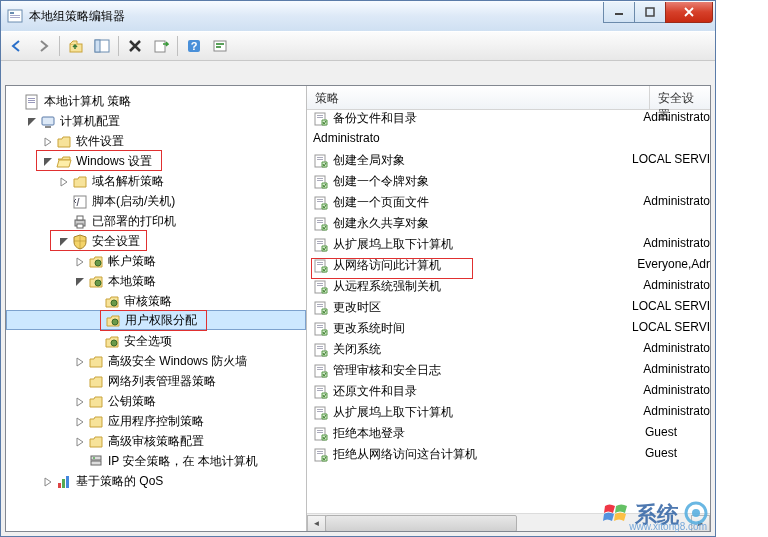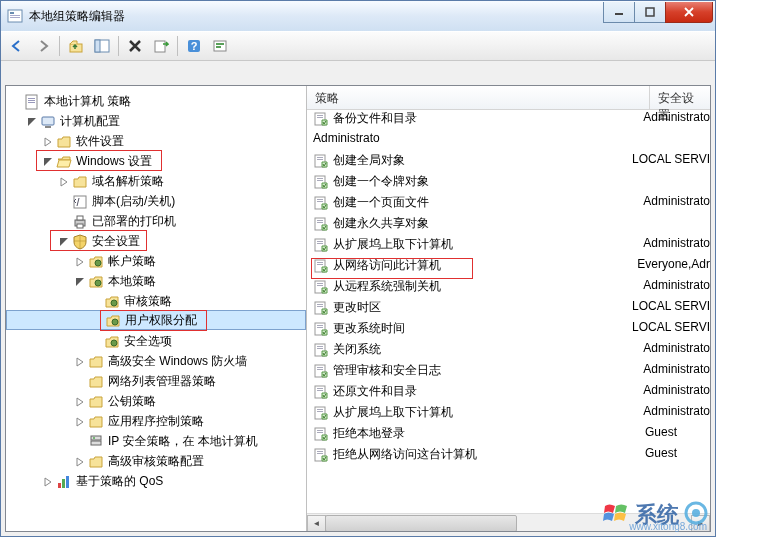--- a/index.html
+++ b/index.html
@@ -350,43 +350,43 @@
             </span>
             <span class="tree-icon">
               <svg width="16" height="16">
                 <path d="M2 5 L6 5 L7 3 L14 3 L14 13 L2 13 Z" fill="#f7e39a" stroke="#c9a33a"></path>
               </svg>
             </span>
             <span class="tree-label">应用程序控制策略</span>
           </div>
           <div class="tree-row">
             <span class="indent" style="width: 66px;"></span>
+            <span class="expander">
+              <svg width="10" height="10">
+                <path d="M2 1 L8 5 L2 9 Z" fill="none" stroke="#888"></path>
+              </svg>
+            </span>
+            <span class="tree-icon">
+              <svg width="16" height="16">
+                <path d="M2 5 L6 5 L7 3 L14 3 L14 13 L2 13 Z" fill="#f7e39a" stroke="#c9a33a"></path>
+              </svg>
+            </span>
+            <span class="tree-label">高级审核策略配置</span>
+          </div>
+          <div class="tree-row">
+            <span class="indent" style="width: 66px;"></span>
             <span class="expander"></span>
             <span class="tree-icon">
               <svg width="16" height="16">
                 <rect x="3" y="2" width="10" height="4" fill="#ddd" stroke="#666"></rect>
                 <rect x="3" y="7" width="10" height="4" fill="#ddd" stroke="#666"></rect>
                 <circle cx="6" cy="4" r="1" fill="#5a5"></circle>
               </svg>
             </span>
             <span class="tree-label">IP 安全策略，在 本地计算机</span>
-          </div>
-          <div class="tree-row">
-            <span class="indent" style="width: 66px;"></span>
-            <span class="expander">
-              <svg width="10" height="10">
-                <path d="M2 1 L8 5 L2 9 Z" fill="none" stroke="#888"></path>
-              </svg>
-            </span>
-            <span class="tree-icon">
-              <svg width="16" height="16">
-                <path d="M2 5 L6 5 L7 3 L14 3 L14 13 L2 13 Z" fill="#f7e39a" stroke="#c9a33a"></path>
-              </svg>
-            </span>
-            <span class="tree-label">高级审核策略配置</span>
           </div>
           <div class="tree-row">
             <span class="indent" style="width: 34px;"></span>
             <span class="expander">
               <svg width="10" height="10">
                 <path d="M2 1 L8 5 L2 9 Z" fill="none" stroke="#888"></path>
               </svg>
             </span>
             <span class="tree-icon">
               <svg width="16" height="16">

